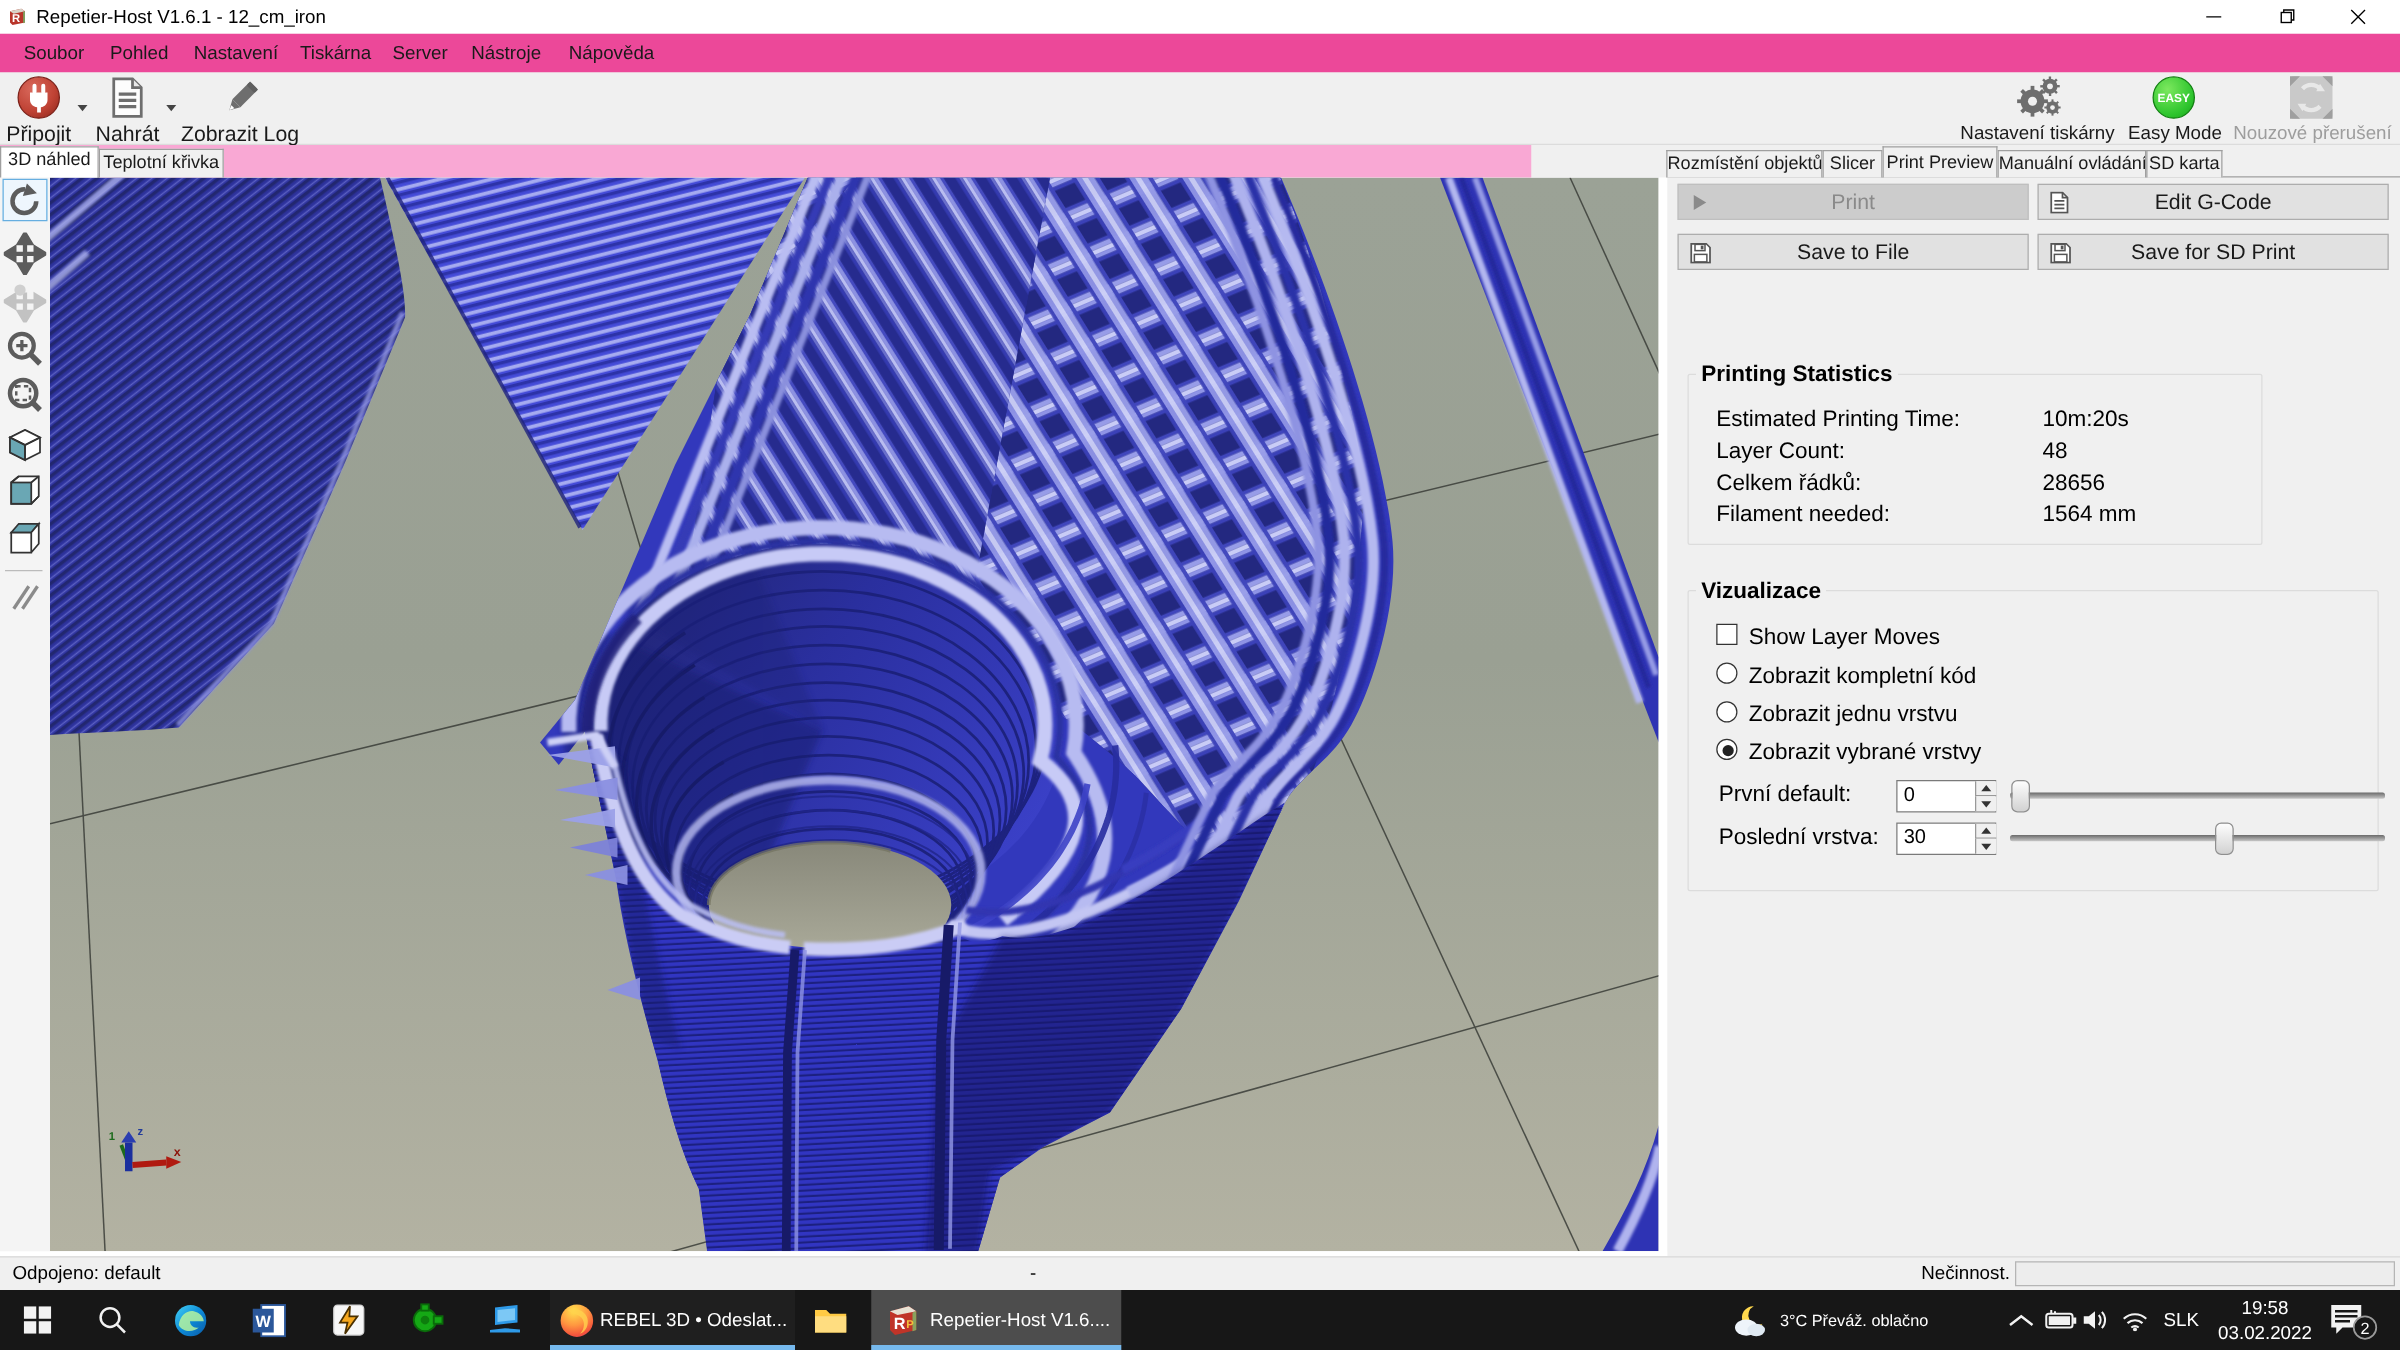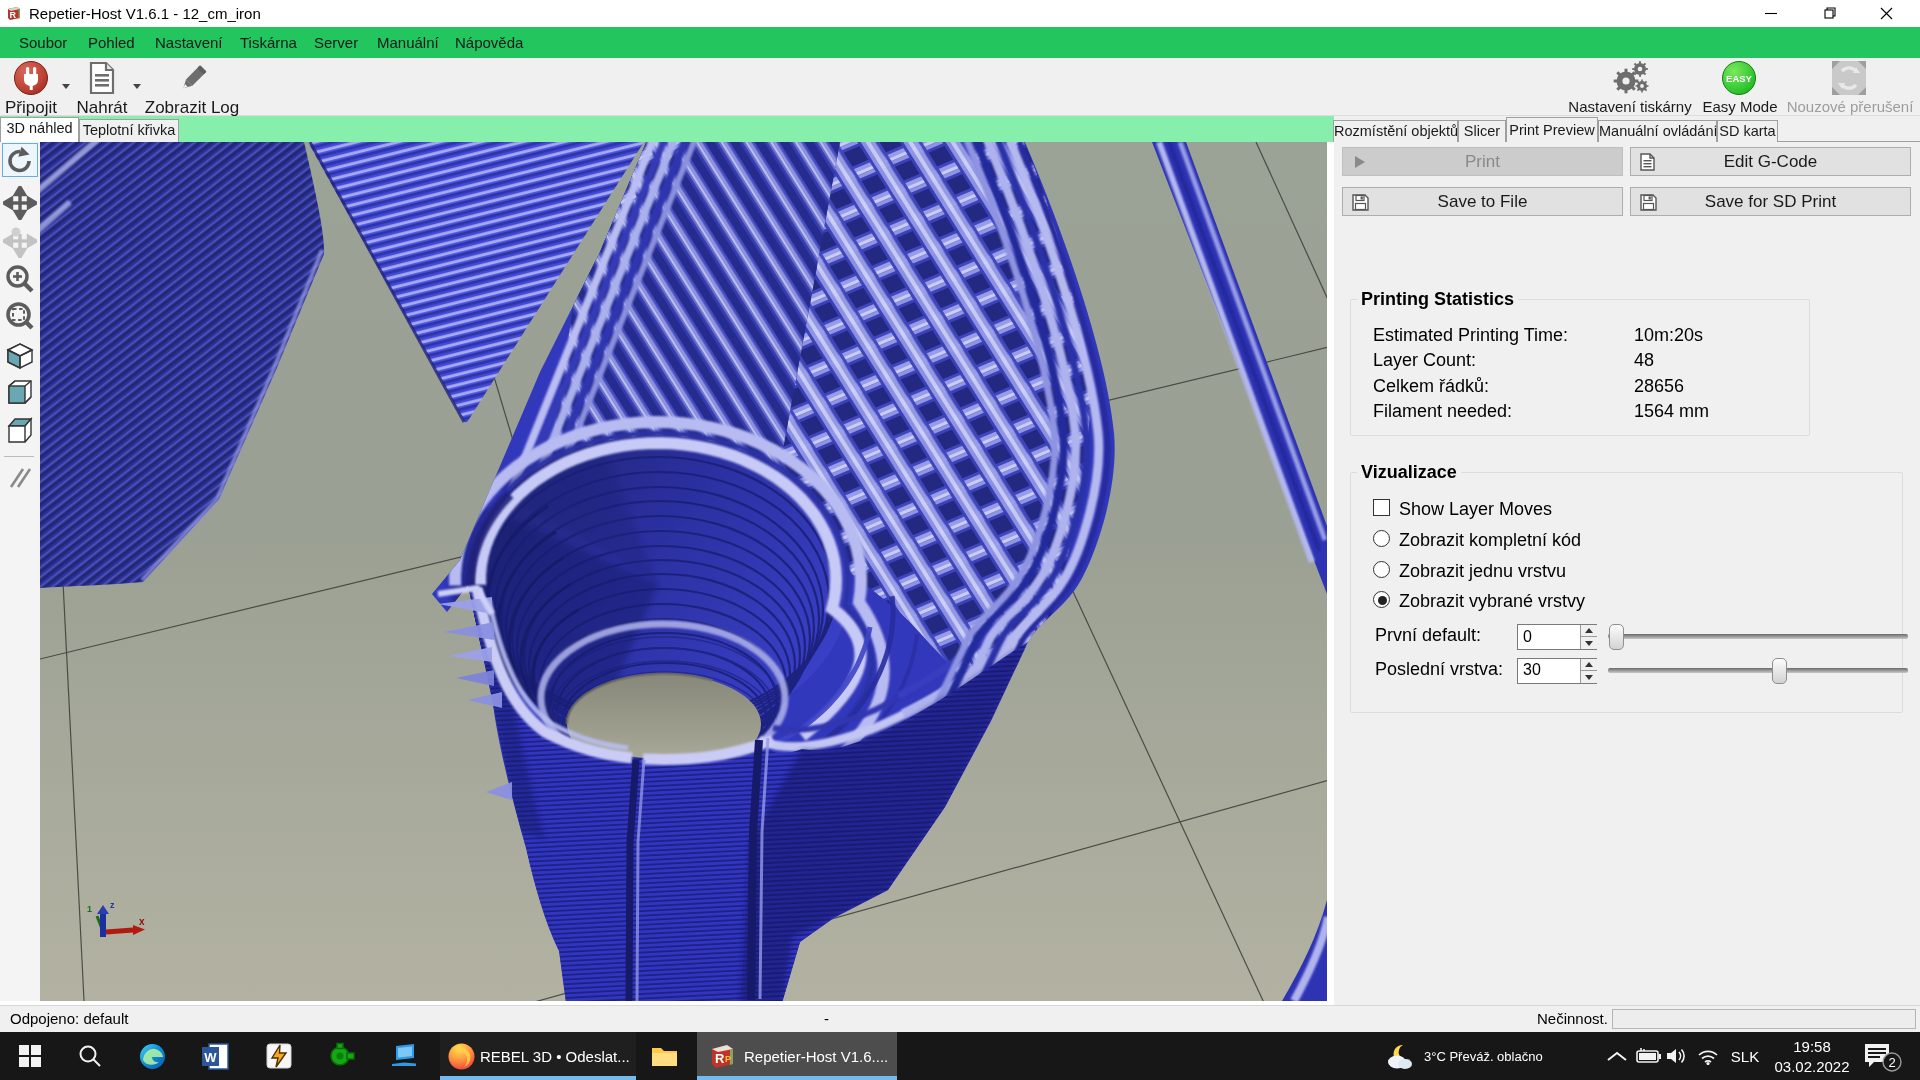--- a/index.html
+++ b/index.html
@@ -1,24 +1,24 @@
 <!DOCTYPE html>
 <html><head><meta charset="utf-8"><style>
 
 *{margin:0;padding:0;box-sizing:border-box}
 html,body{width:1920px;height:1080px;overflow:hidden;font-family:"Liberation Sans",sans-serif;background:#f0f0f0}
 .abs{position:absolute}
 #titlebar{position:absolute;left:0;top:0;width:1920px;height:27px;background:#fff}
 #titlebar .t{position:absolute;left:29px;top:5px;font-size:15px;color:#000}
-#menubar{position:absolute;left:0;top:27px;width:1920px;height:31px;background:#22c55e}
+#menubar{position:absolute;left:0;top:27px;width:1920px;height:31px;background:#ec4899}
 #menubar span{position:absolute;top:7px;font-size:15px;color:#1a1a1a}
 #toolbar{position:absolute;left:0;top:58px;width:1920px;height:58px;background:#f0f0f0;border-bottom:1px solid #dcdcdc}
 .tbtn{position:absolute;text-align:center;color:#1a1a1a;font-size:17px;white-space:nowrap}
 .tbtn.sm{font-size:15px}
-#tabsL{position:absolute;left:0;top:116px;width:1334px;height:26px;background:#86efac}
+#tabsL{position:absolute;left:0;top:116px;width:1225px;height:26px;background:#f9a8d4}
 .tab{position:absolute;font-size:14.5px;color:#1a1a1a;text-align:center;line-height:21px;white-space:nowrap;overflow:hidden}
 #viewport{position:absolute;left:40px;top:142px;width:1287px;height:859px;overflow:hidden}
 #toolcol{position:absolute;left:0;top:142px;width:40px;height:859px;background:#f4f4f4}
 #rpanel{position:absolute;left:1334px;top:116px;width:586px;height:889px;background:#f0f0f0}
 .btn{position:absolute;height:29px;border:1px solid #adadad;background:#e1e1e1;font-size:17px;color:#1a1a1a;text-align:center;line-height:27px}
 .btn.dis{background:#cccccc;border-color:#bfbfbf;color:#8a8a8a}
 fieldset{position:absolute;border:1px solid #dcdcdc;border-radius:2px}
 legend{font-size:18px;font-weight:bold;color:#000;padding:0 4px;margin-left:6px}
 .row{position:absolute;font-size:18px;color:#000}
 #statusbar{position:absolute;left:0;top:1005px;width:1920px;height:27px;background:#f0f0f0;border-top:1px solid #d7d7d7;font-size:15px;color:#000}
@@ -43,21 +43,21 @@
         <path d="M141,8 L152,19 M152,8 L141,19"></path>
       </g>
     </svg>
   </div>
 <div id="menubar">
     <span style="left:19px">Soubor</span>
     <span style="left:88px">Pohled</span>
     <span style="left:155px">Nastavení</span>
     <span style="left:240px">Tiskárna</span>
     <span style="left:314px">Server</span>
-    <span style="left:377px">Manuální</span>
+    <span style="left:377px">Nástroje</span>
     <span style="left:455px">Nápověda</span>
   </div>
 <div id="toolbar">
 <div class="abs" style="left:13px;top:2px"><svg width="36" height="36" viewBox="0 0 36 36">
         <defs>
           <radialGradient id="rg" cx="0.35" cy="0.3" r="0.9">
             <stop offset="0" stop-color="#d9695c"></stop>
             <stop offset="0.6" stop-color="#bf4234"></stop>
             <stop offset="1" stop-color="#8e271c"></stop>
           </radialGradient>

